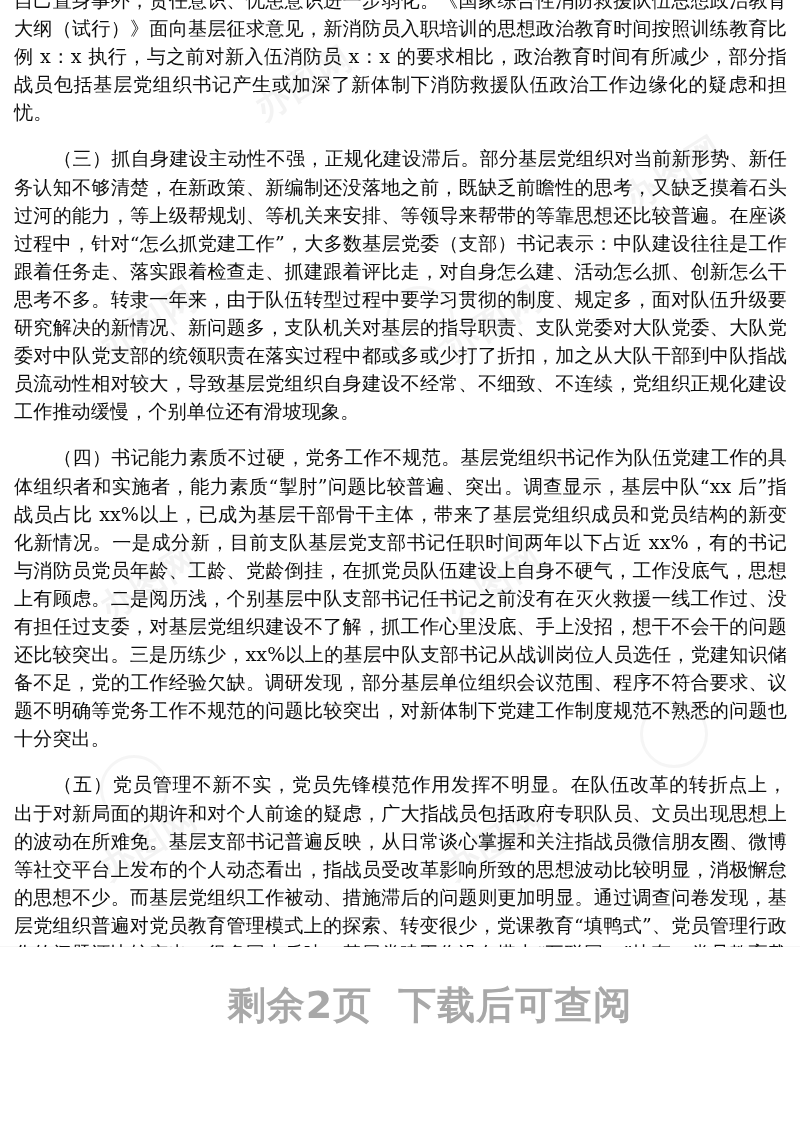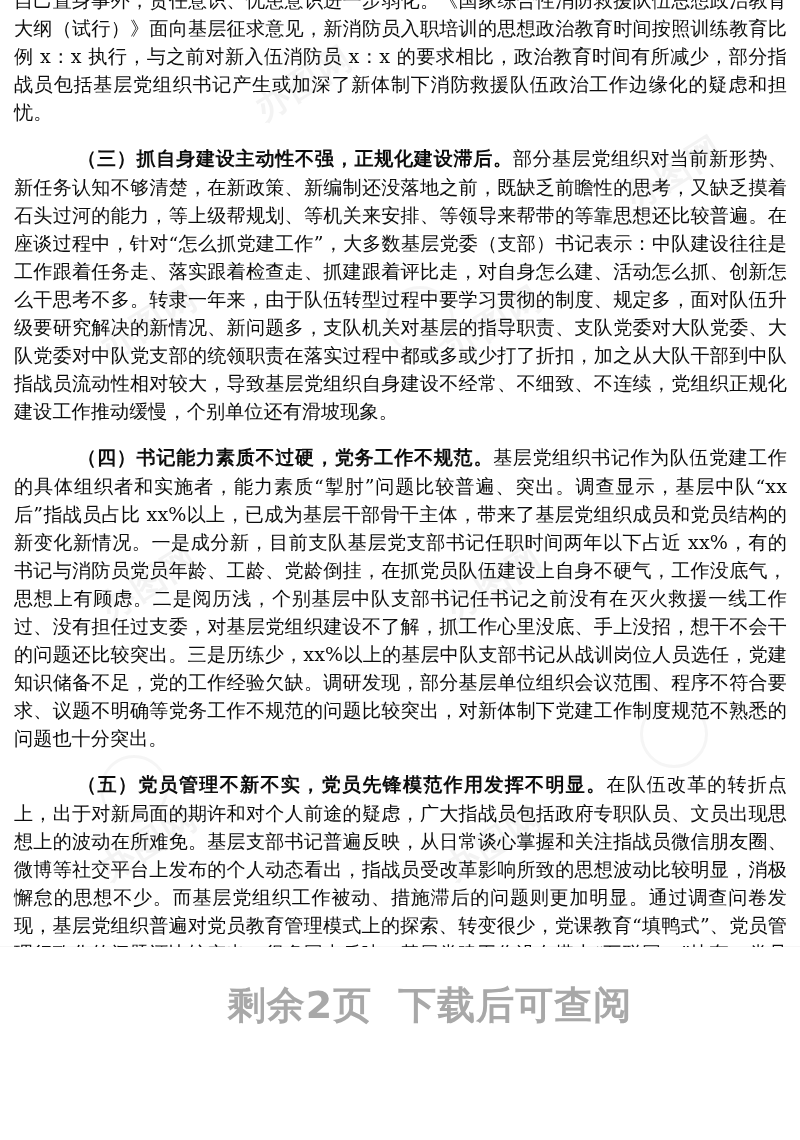--- a/index.html
+++ b/index.html
@@ -48,23 +48,22 @@
   .para.indent {
     text-indent: 2.05em;
   }
   .para + .para {
     margin-top: 0;
   }
   .para.gap {
     margin-top: 18px;
   }
   .hd {
-    font-weight: bold;
+    font-weight: normal;
     letter-spacing: 0.3px;
-    margin-left: 24px;
   }
   
   .doc-body .para {
     filter: contrast(1.04);
   }
   
   .wm {
     position: absolute;
     font-family: "DejaVu Sans", "Liberation Sans", sans-serif;
     font-size: 34px;

